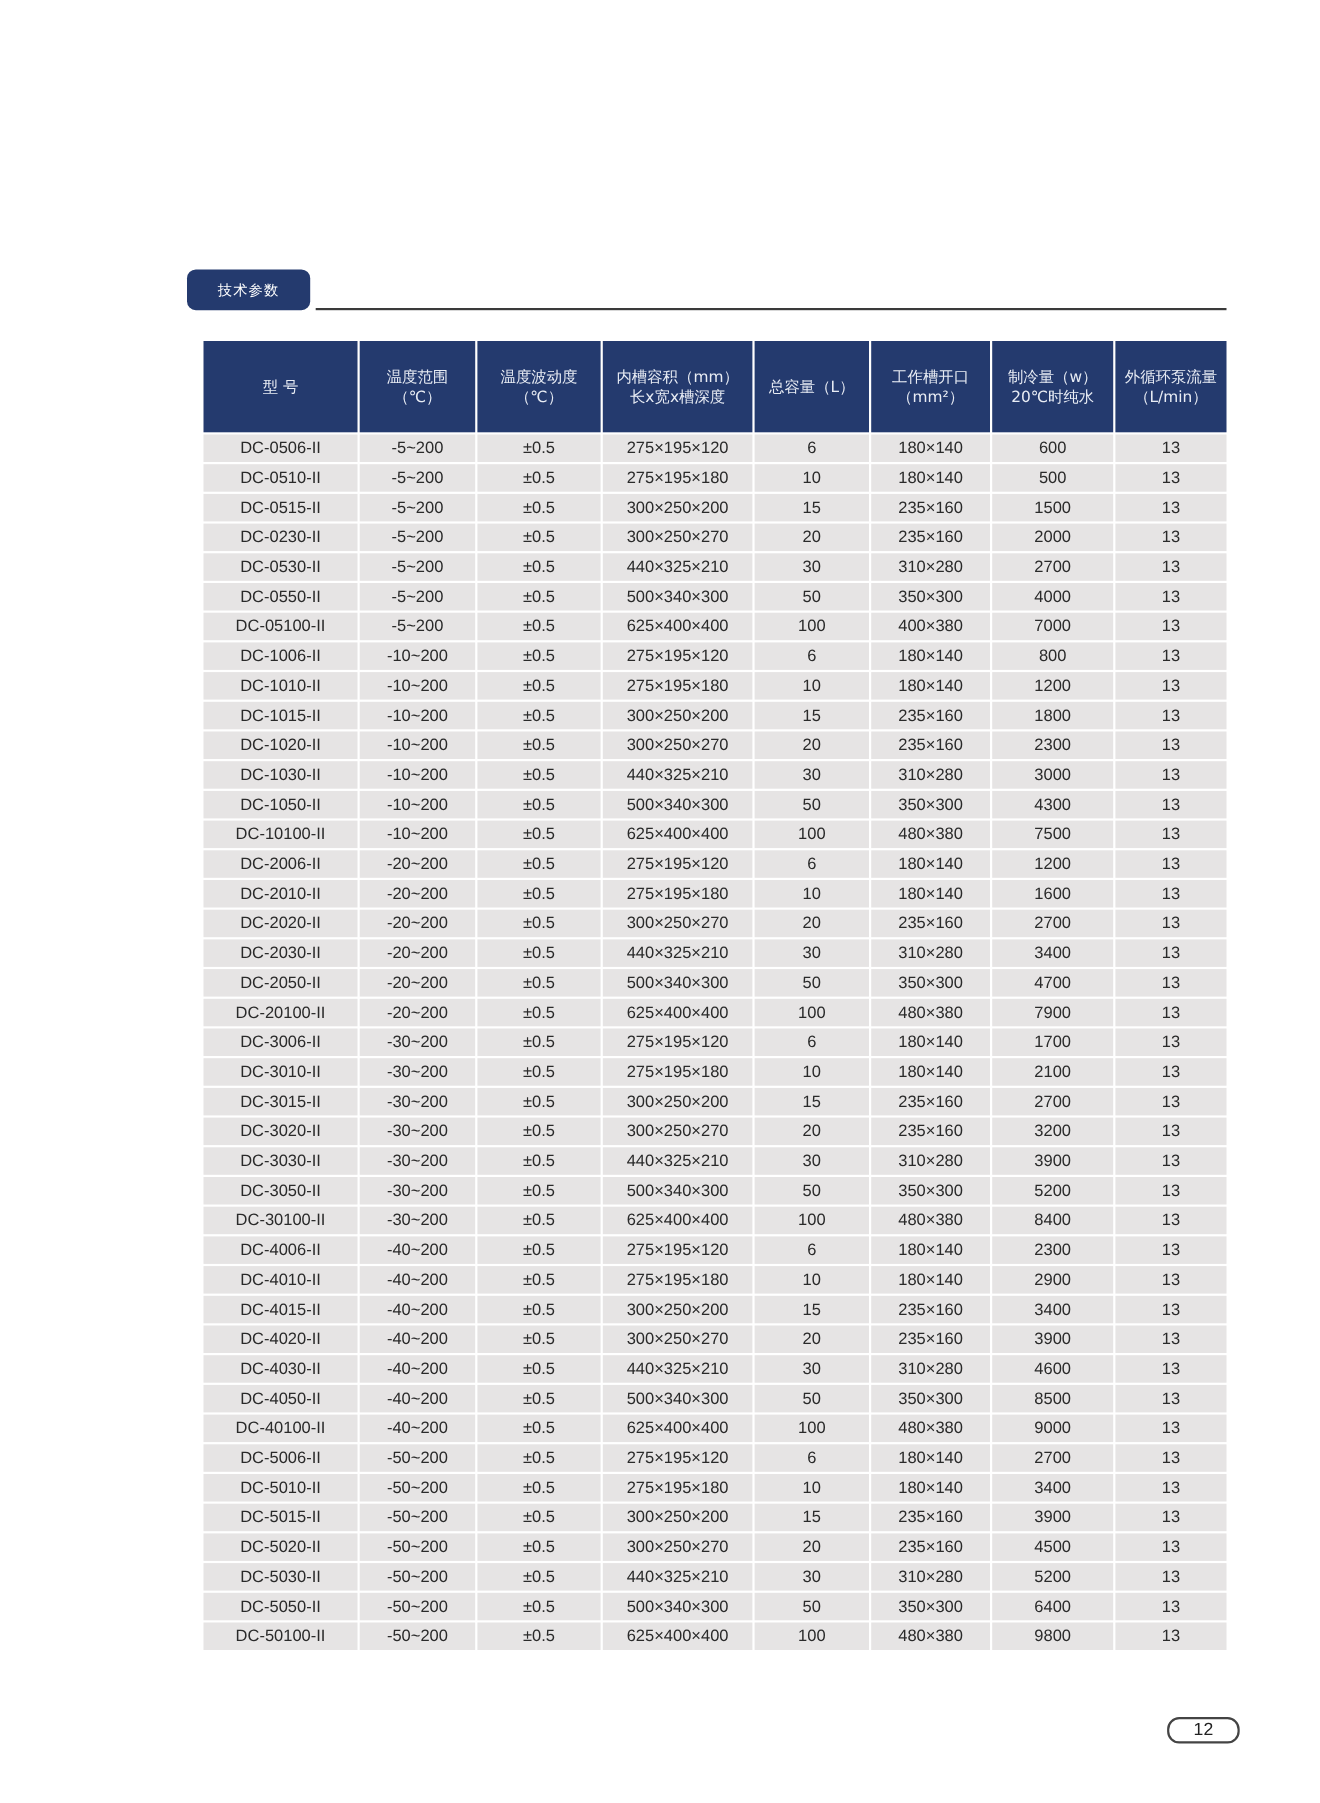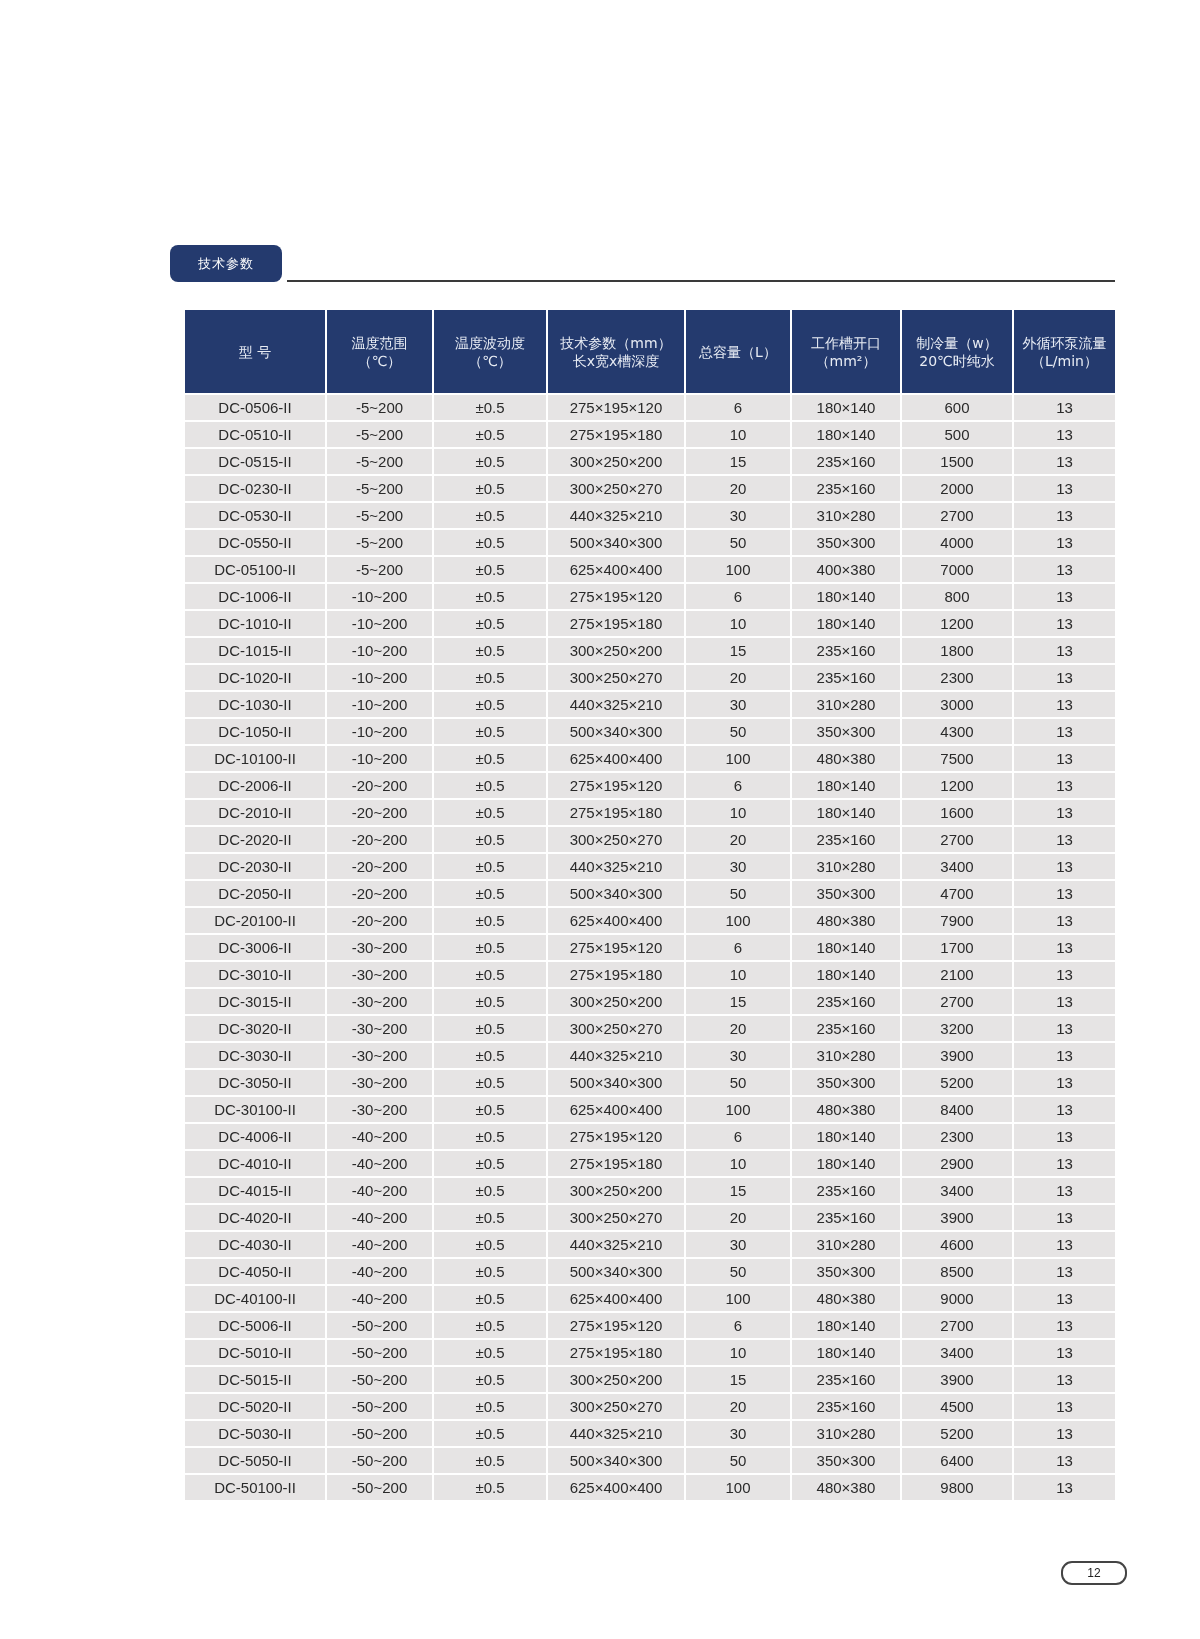--- a/index.html
+++ b/index.html
@@ -12,21 +12,21 @@
          border-top:2px solid #3a3a3a; }
   table.spec { position:absolute; left:183px; top:308px; width:932px; border-collapse:separate;
          border-spacing:2px 2px; table-layout:fixed; }
   table.spec th { background:#243a6e; color:#e8ecf4; font-weight:normal; font-size:14px;
          line-height:18px; height:83px; padding:0 2px; text-align:center; vertical-align:middle; }
   table.spec td { background:#e6e4e4; color:#2a2a2a; font-size:15px; height:25px;
          padding:0; text-align:center; vertical-align:middle;
          font-family:"Liberation Sans", "DejaVu Sans", sans-serif; }
   .th-line { display:block; white-space:nowrap; }
   .page-badge { position:absolute; left:1061px; top:1561px; width:62px; height:20px;
-         border:2px solid #444; border-radius:11px; font-size:12px; color:#222;
+         border:2px solid #444; border-radius:11px; font-size:16px; color:#222;
          display:flex; align-items:center; justify-content:center;
          font-family:"Liberation Sans", sans-serif; }
 </style>
 </head>
 <body>
 
 <div class="section-tab">技术参数</div>
 <div class="section-rule"></div>
 
 <table class="spec">
@@ -47,21 +47,21 @@
         </th>
         <th>
           <span class="th-line">温度范围</span>
           <span class="th-line">（℃）</span>
         </th>
         <th>
           <span class="th-line">温度波动度</span>
           <span class="th-line">（℃）</span>
         </th>
         <th>
-          <span class="th-line">技术参数（mm）</span>
+          <span class="th-line">内槽容积（mm）</span>
           <span class="th-line">长x宽x槽深度</span>
         </th>
         <th>
           <span class="th-line">总容量（L）</span>
         </th>
         <th>
           <span class="th-line">工作槽开口</span>
           <span class="th-line">（mm²）</span>
         </th>
         <th>

